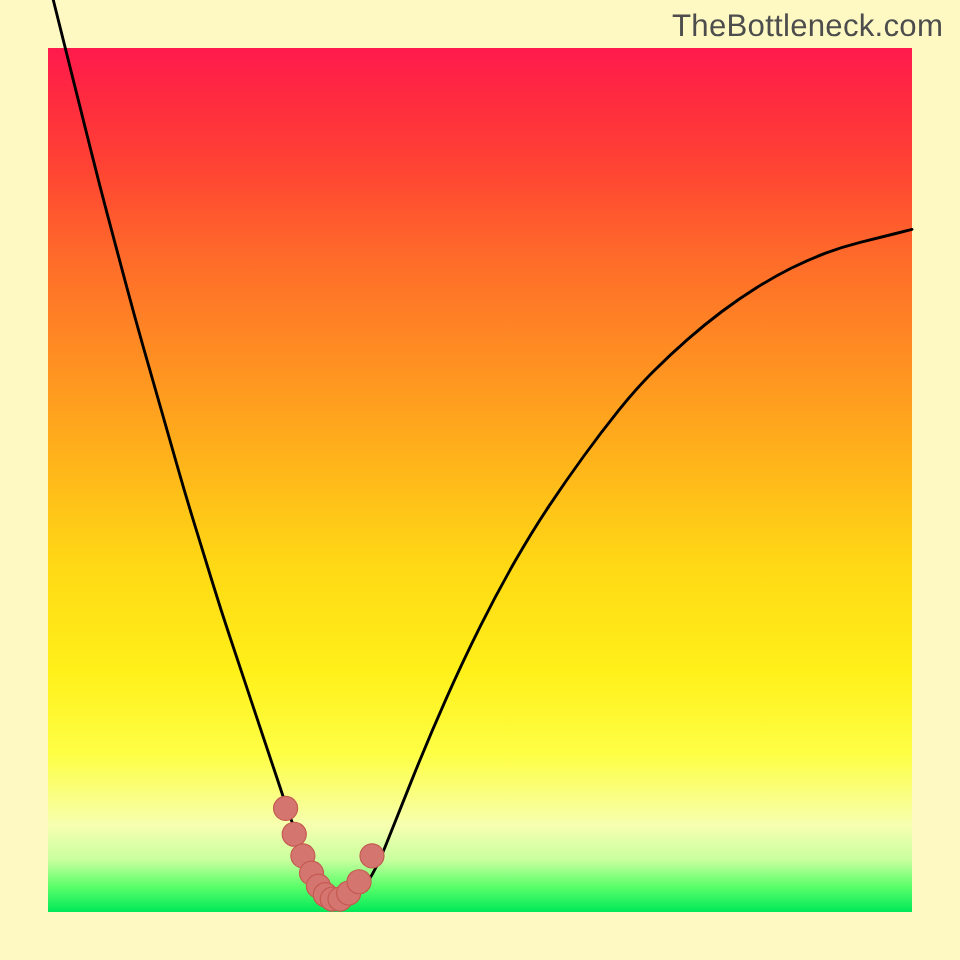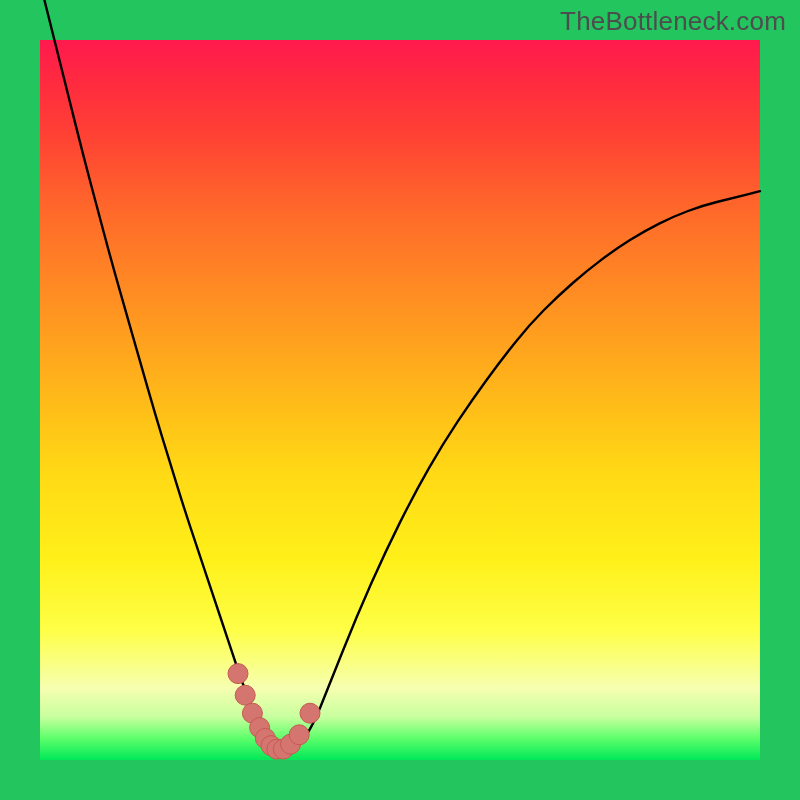--- a/index.html
+++ b/index.html
@@ -10,21 +10,21 @@
     background: #000;
     font-family: Arial, Helvetica, sans-serif;
     overflow: hidden;
   }
   .frame {
     position: absolute;
     left: 0;
     top: 0;
     width: 800px;
     height: 800px;
-    background: #22c55e;
+    background: #fef9c3;
   }
   .plot {
     position: absolute;
     left: 40px;
     top: 40px;
     width: 720px;
     height: 720px;
     background: linear-gradient(to bottom,
       #ff1a4d 0%,
       #ff2b3f 6%,

